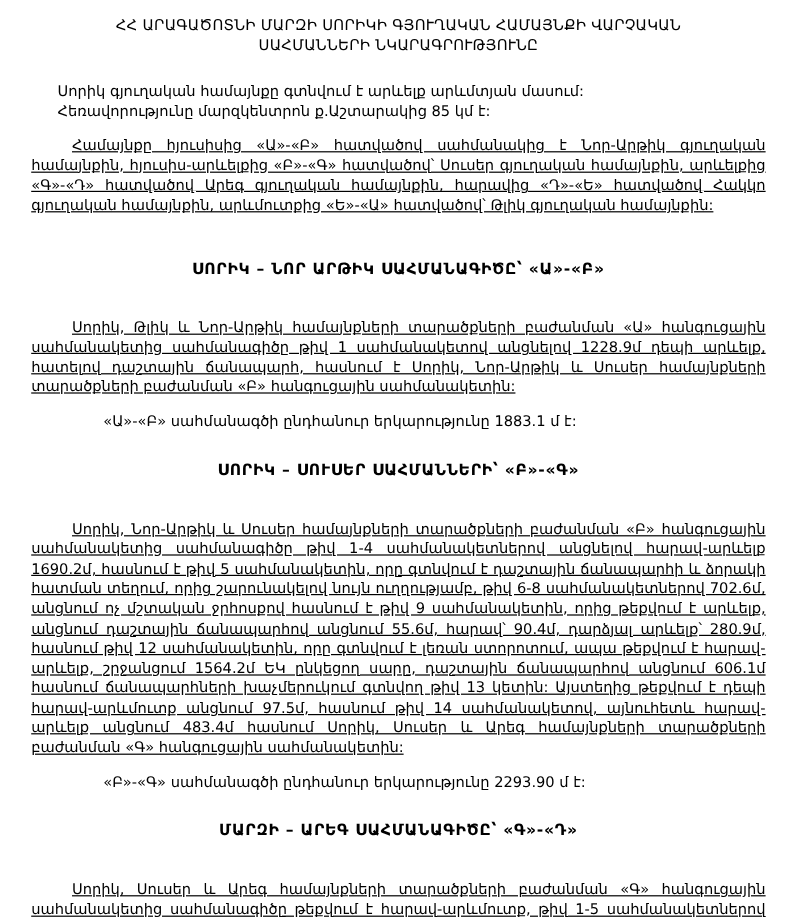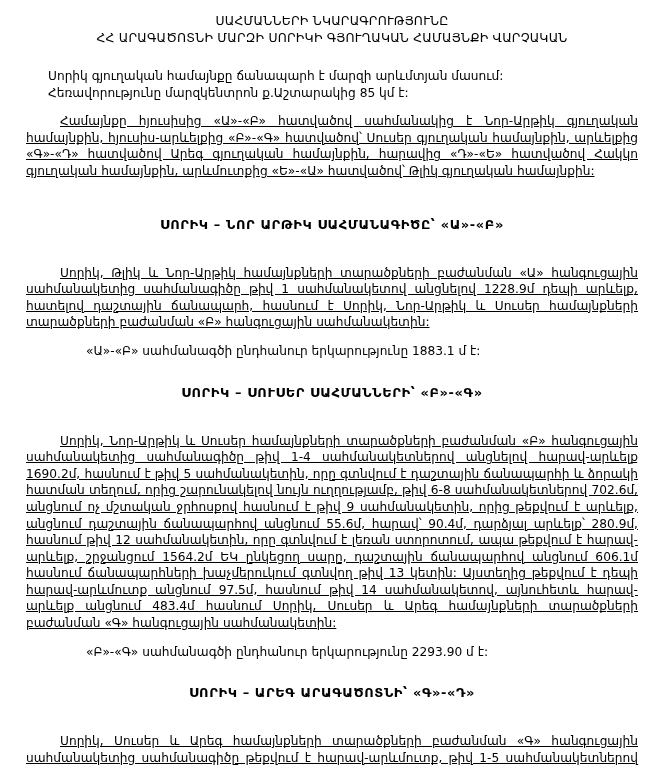--- a/index.html
+++ b/index.html
@@ -75,44 +75,44 @@
   .gap-sm { height: 12px; }
   .gap-md { height: 19px; }
   .gap-lg { height: 24px; }
 </style>
 </head>
 <body>
 
 <div class="page">
 
   <div class="doc-title">
+    <span class="tline">ՀՀ ԱՐԱԳԱԾՈՏՆԻ ՄԱՐԶԻ ՍՈՐԻԿԻ  ԳՅՈՒՂԱԿԱՆ ՀԱՄԱՅՆՔԻ ՎԱՐՉԱԿԱՆ</span>
     <span class="tline">ՍԱՀՄԱՆՆԵՐԻ ՆԿԱՐԱԳՐՈՒԹՅՈՒՆԸ</span>
-    <span class="tline">ՀՀ ԱՐԱԳԱԾՈՏՆԻ ՄԱՐԶԻ ՍՈՐԻԿԻ  ԳՅՈՒՂԱԿԱՆ ՀԱՄԱՅՆՔԻ ՎԱՐՉԱԿԱՆ</span>
   </div>
 
   <div class="spacer-after-title"></div>
 
-  <p class="intro-line">Սորիկ գյուղական համայնքը ճանապարհ է մարզի արևմտյան  մասում:</p>
+  <p class="intro-line">Սորիկ գյուղական համայնքը գտնվում է արևելք արևմտյան  մասում:</p>
   <p class="intro-line">Հեռավորությունը մարզկենտրոն ք.Աշտարակից 85 կմ է:</p>
   <p class="para indent">Համայնքը հյուսիսից «Ա»-«Բ» հատվածով սահմանակից է Նոր-Արթիկ գյուղական համայնքին, հյուսիս-արևելքից «Բ»-«Գ»   հատվածով՝ Սուսեր գյուղական համայնքին, արևելքից «Գ»-«Դ» հատվածով  Արեգ գյուղական համայնքին, հարավից «Դ»-«Ե» հատվածով Հակկո գյուղական համայնքին, արևմուտքից «Ե»-«Ա» հատվածով՝ Թլիկ գյուղական համայնքին:</p>
 
   <div class="gap-lg"></div>
 
   <p class="section-head">ՍՈՐԻԿ – ՆՈՐ  ԱՐԹԻԿ ՍԱՀՄԱՆԱԳԻԾԸ՝ «Ա»-«Բ»</p>
   <div class="gap-md"></div>
   <p class="para indent">Սորիկ, Թլիկ և Նոր-Արթիկ համայնքների տարածքների բաժանման «Ա» հանգուցային սահմանակետից սահմանագիծը թիվ 1 սահմանակետով անցնելով 1228.9մ դեպի արևելք, հատելով դաշտային ճանապարհ, հասնում է Սորիկ, Նոր-Արթիկ և Սուսեր համայնքների տարածքների բաժանման «Բ» հանգուցային սահմանակետին:</p>
   <p class="summary-line">«Ա»-«Բ» սահմանագծի ընդհանուր  երկարությունը 1883.1 մ է:</p>
 
   <div class="gap-lg"></div>
 
   <p class="section-head">ՍՈՐԻԿ – ՍՈՒՍԵՐ ՍԱՀՄԱՆՆԵՐԻ՝  «Բ»-«Գ»</p>
   <div class="gap-md"></div>
   <p class="para indent">Սորիկ, Նոր-Արթիկ և Սուսեր համայնքների տարածքների բաժանման «Բ» հանգուցային սահմանակետից սահմանագիծը թիվ 1-4 սահմանակետներով անցնելով հարավ-արևելք 1690.2մ, հասնում է թիվ 5 սահմանակետին, որը գտնվում է դաշտային ճանապարհի և ձորակի հատման տեղում, որից շարունակելով նույն ուղղությամբ, թիվ 6-8 սահմանակետներով 702.6մ, անցնում ոչ մշտական ջրհոսքով հասնում է թիվ 9 սահմանակետին, որից թեքվում է արևելք, անցնում դաշտային ճանապարհով անցնում 55.6մ, հարավ՝ 90.4մ, դարձյալ արևելք՝ 280.9մ, հասնում թիվ 12 սահմանակետին, որը գտնվում է լեռան ստորոտում, ապա թեքվում է հարավ-արևելք, շրջանցում 1564.2մ ԵԿ ընկեցող սարը, դաշտային ճանապարհով անցնում 606.1մ հասնում ճանապարհների խաչմերուկում գտնվող թիվ 13 կետին: Այստեղից թեքվում է դեպի հարավ-արևմուտք անցնում 97.5մ, հասնում թիվ 14 սահմանակետով,  այնուհետև հարավ-արևելք անցնում 483.4մ հասնում Սորիկ, Սուսեր և Արեգ համայնքների տարածքների բաժանման «Գ» հանգուցային սահմանակետին:</p>
   <p class="summary-line">«Բ»-«Գ» սահմանագծի ընդհանուր երկարությունը 2293.90 մ է:</p>
 
   <div class="gap-lg"></div>
 
-  <p class="section-head">ՍՈՐԻԿ – ԱՐԵԳ  ԱՐԱԳԱԾՈՏՆԻ՝   «Գ»-«Դ»</p>
+  <p class="section-head">ՄԱՐԶԻ – ԱՐԵԳ  ՍԱՀՄԱՆԱԳԻԾԸ՝   «Գ»-«Դ»</p>
   <div class="gap-md"></div>
   <p class="para indent">Սորիկ, Սուսեր և Արեգ համայնքների տարածքների բաժանման «Գ» հանգուցային սահմանակետից սահմանագիծը թեքվում է հարավ-արևմուտք, թիվ 1-5 սահմանակետներով ձորակով անցնում 813.0մ, հասնում թիվ 6 սահմանակետին, որից թեքվում է հարավ, թիվ 7 սահմանակետով  անցնում 804.5մ, հասնում Սորիկ, Արեգ և Հակկո համայնքների տարածքների բաժանման հասնում «Դ» հանգուցային սահմանակետին:</p>
   <div class="gap-sm"></div>
 
 </div>
 
 </body></html>

